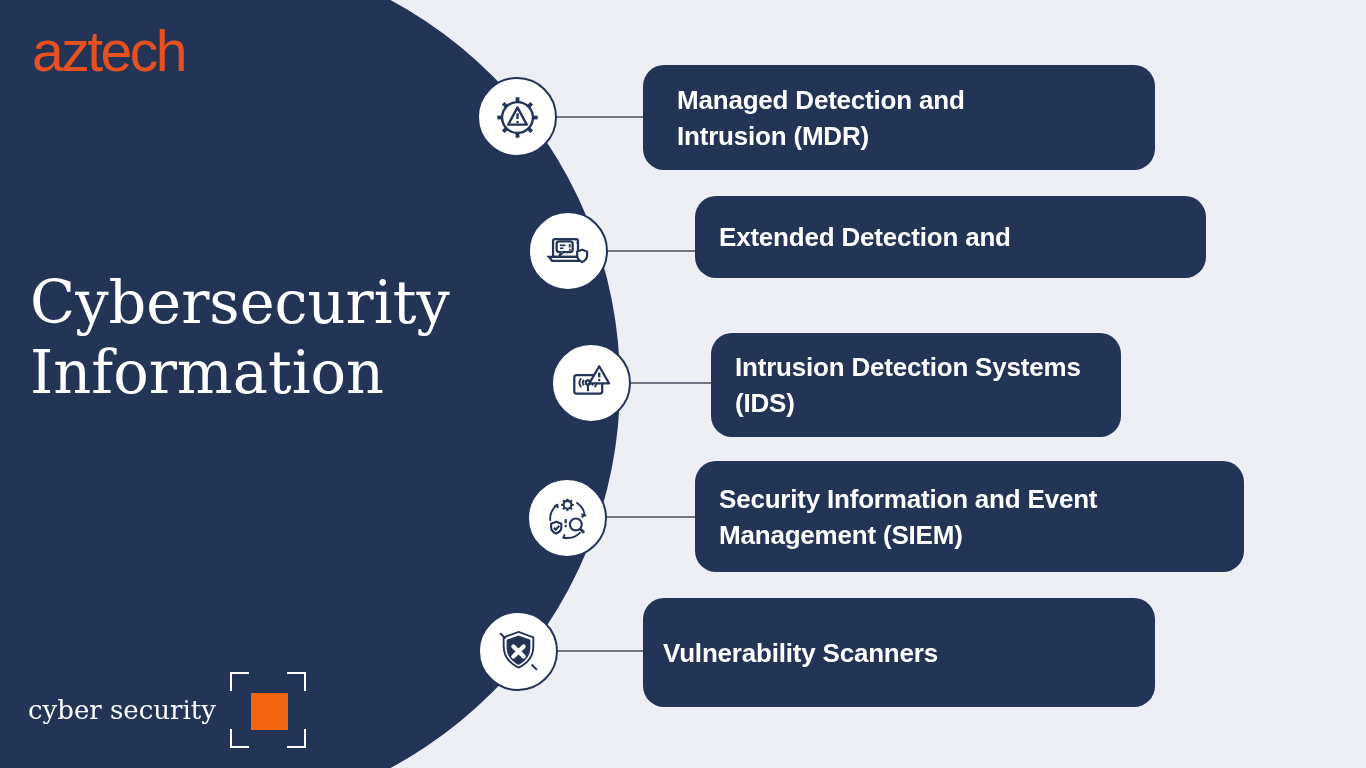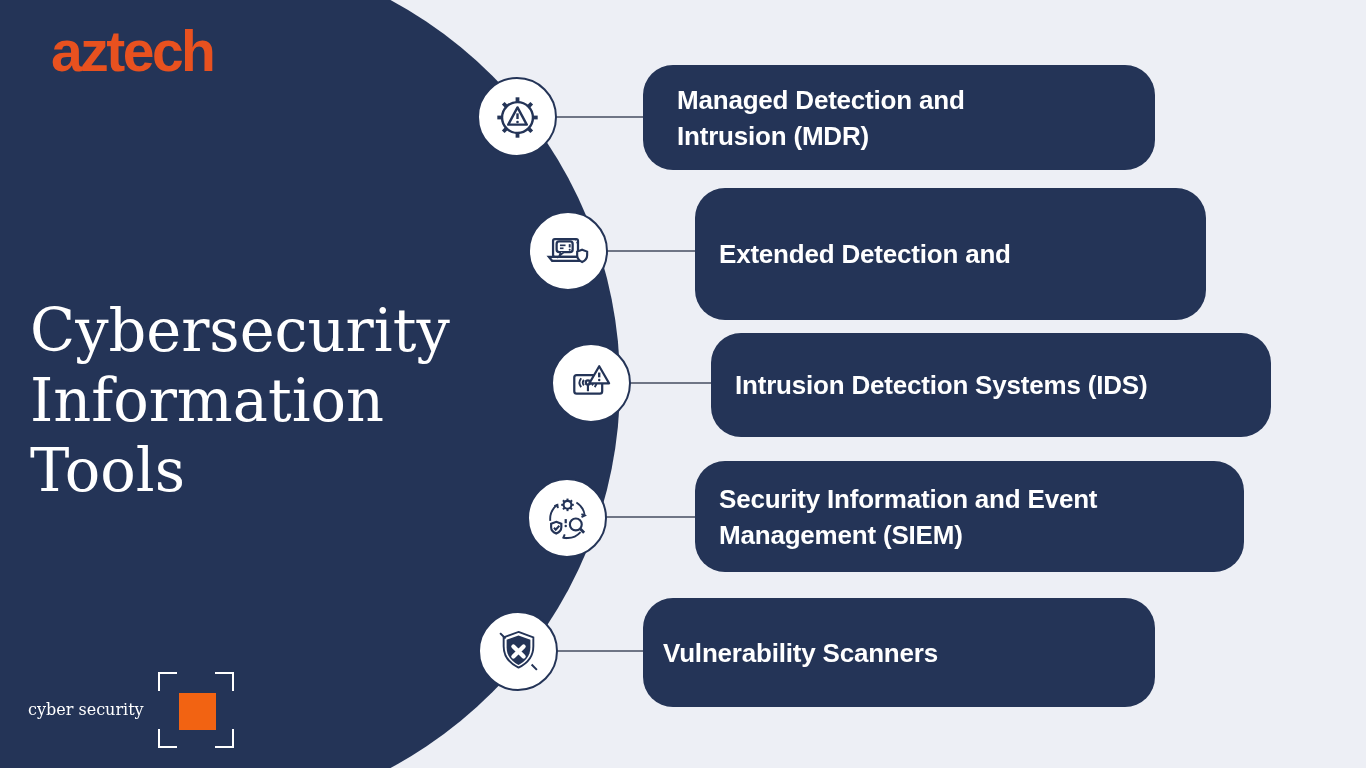--- a/index.html
+++ b/index.html
@@ -13,48 +13,48 @@
     background:var(--bg);
   }
   
   .hero-circle{
     position:absolute;left:-252px;top:-52px;width:872px;height:872px;
     border-radius:50%;background:var(--navy);z-index:1;
   }
   
   .brand-logo{
     position:absolute;left:32px;top:18px;z-index:2;
-    font-size:57px;font-weight:700;letter-spacing:-2.5px;color:var(--accent);margin-left:19px;
+    font-size:57px;font-weight:400;letter-spacing:-2.5px;color:var(--accent);
   }
   
   .page-title{
     position:absolute;left:30px;top:268px;z-index:2;
     font-family:"DejaVu Serif","Liberation Serif",serif;
-    font-size:59px;line-height:70px;color:var(--white);font-weight:400;margin-top:28px;
+    font-size:59px;line-height:70px;color:var(--white);font-weight:400;
   }
   .page-title div{display:block;}
   
   .connector{
     position:absolute;height:2px;background:var(--line);z-index:2;
   }
   .ln-1{left:517px;top:116px;width:148px;}
   .ln-2{left:568px;top:250px;width:147px;}
   .ln-3{left:591px;top:382px;width:144px;}
   .ln-4{left:567px;top:516px;width:148px;}
   .ln-5{left:518px;top:650px;width:147px;}
   
   .pill{
-    position:absolute;z-index:3;background:var(--navy);border-radius:30px;
+    position:absolute;z-index:3;background:var(--navy);border-radius:21px;
     color:var(--white);display:flex;align-items:center;
     padding-left:24px;padding-right:18px;
     font-size:26px;line-height:36px;font-weight:700;letter-spacing:-0.2px;
   }
   .pill-1{left:643px;top:65px;width:512px;height:105px;}
-  .pill-2{left:695px;top:188px;width:511px;height:132px;}
-  .pill-3{left:711px;top:333px;width:560px;height:104px;}
+  .pill-2{left:695px;top:196px;width:511px;height:82px;}
+  .pill-3{left:711px;top:333px;width:410px;height:104px;}
   .pill-4{left:695px;top:461px;width:549px;height:111px;}
   .pill-5{left:643px;top:598px;width:512px;height:109px;padding-left:10px;}
   .pill-5 .pill-label, .pill-1 .pill-label{padding-left:10px;}
   
   .icon-circle{
     position:absolute;z-index:4;width:80px;height:80px;border-radius:50%;
     background:var(--white);border:2.5px solid var(--navy);
     display:flex;align-items:center;justify-content:center;color:var(--navy);
   }
   .ic-1{left:477px;top:77px;}
@@ -62,21 +62,21 @@
   .ic-3{left:551px;top:343px;}
   .ic-4{left:527px;top:478px;}
   .ic-5{left:478px;top:611px;}
   .icon-circle svg{width:57px;height:57px;display:block;}
   
   .footer-brand{
     position:absolute;left:28px;top:672px;z-index:2;display:flex;align-items:center;
   }
   .footer-text{
     font-family:"DejaVu Serif","Liberation Serif",serif;
-    font-size:16px;color:var(--white);margin-right:14px;line-height:76px;
+    font-size:26px;color:var(--white);margin-right:14px;line-height:76px;
   }
   .viewfinder{position:relative;width:76px;height:76px;display:flex;align-items:center;justify-content:center;}
   .corner{position:absolute;width:19px;height:19px;border:0 solid var(--white);}
   .corner.tl{left:0;top:0;border-left-width:2px;border-top-width:2px;}
   .corner.tr{right:0;top:0;border-right-width:2px;border-top-width:2px;}
   .corner.bl{left:0;bottom:0;border-left-width:2px;border-bottom-width:2px;}
   .corner.br{right:0;bottom:0;border-right-width:2px;border-bottom-width:2px;}
   .orange-square{width:37px;height:37px;background:var(--square);margin-left:3px;margin-top:2px;}
 </style>
 </head>
@@ -84,21 +84,20 @@
 
 <div class="stage">
 
   <div class="hero-circle"></div>
 
   <div class="brand-logo">aztech</div>
 
   <div class="page-title">
     <div>Cybersecurity</div>
     <div>Information</div>
-    <div>Tools</div>
   </div>
 
   <div class="connector ln-1"></div>
   <div class="connector ln-2"></div>
   <div class="connector ln-3"></div>
   <div class="connector ln-4"></div>
   <div class="connector ln-5"></div>
 
   <div class="pill pill-1">
     <div class="pill-label">

